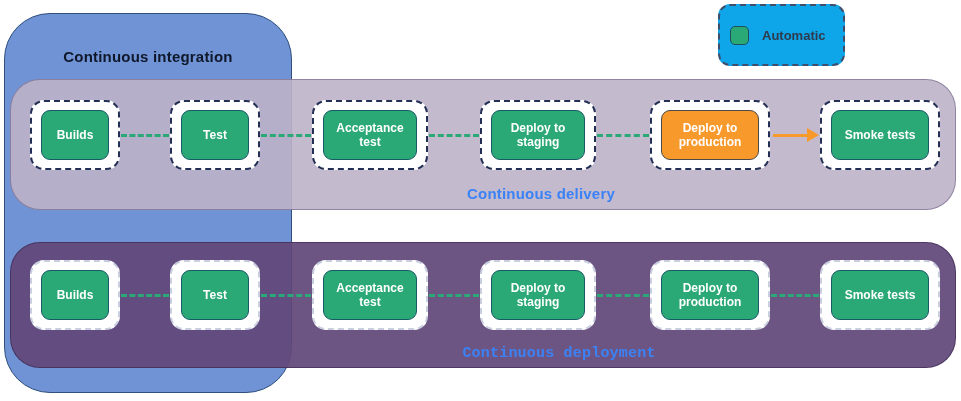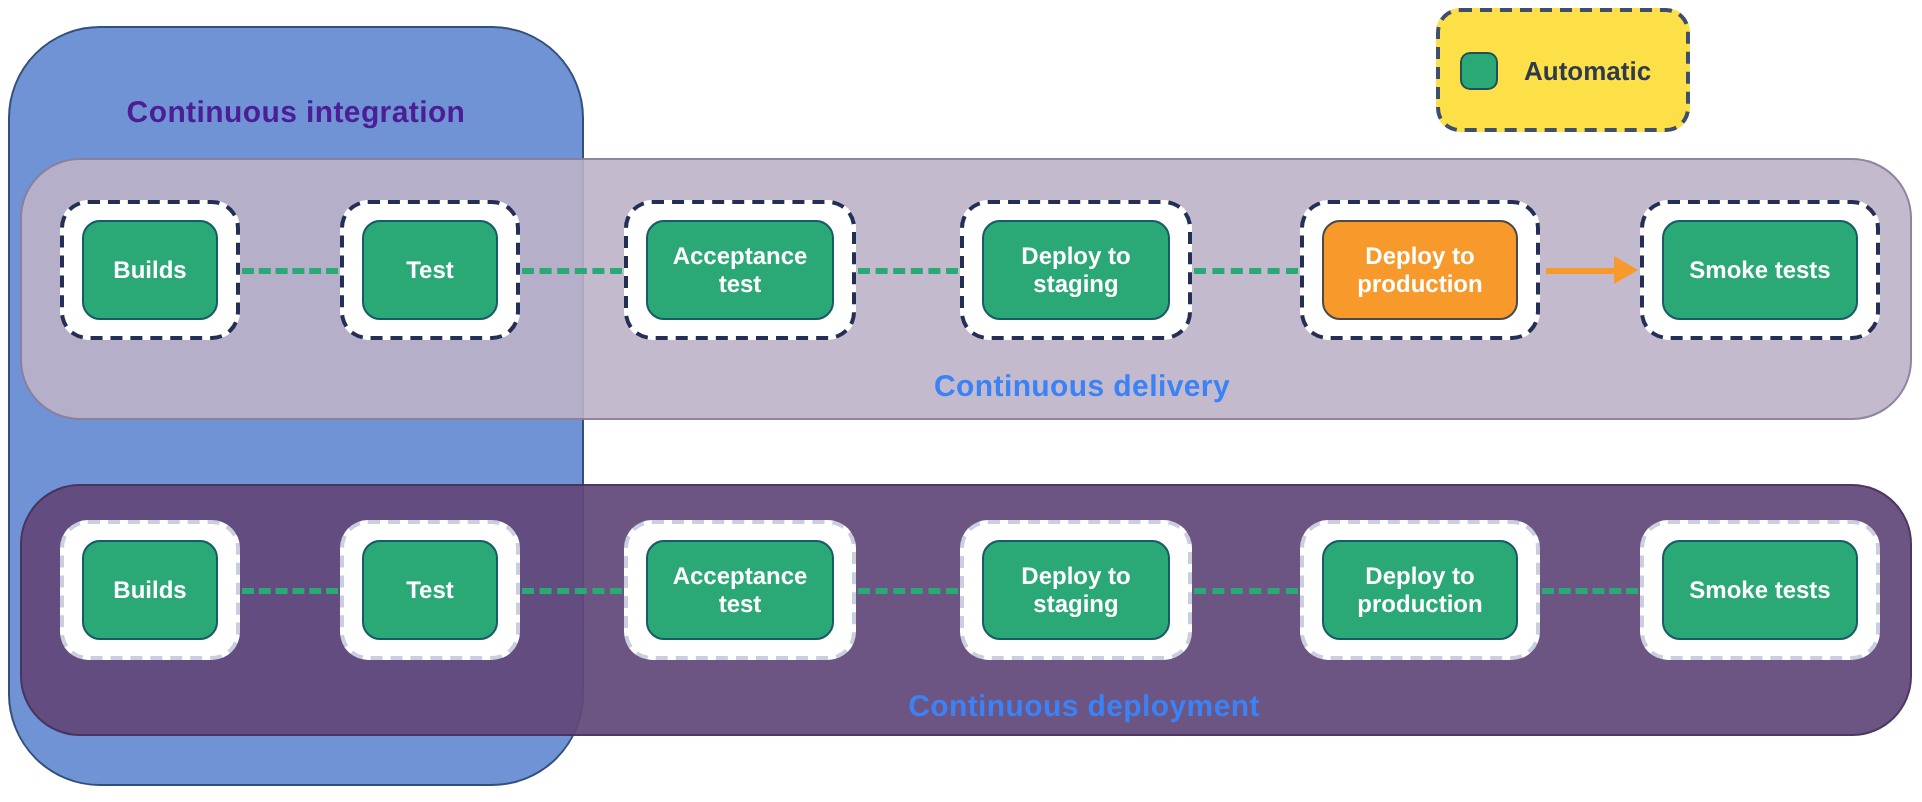--- a/index.html
+++ b/index.html
@@ -8,38 +8,38 @@
     font-family:"Liberation Sans","DejaVu Sans",sans-serif;overflow:hidden;
   }
   
   .ci-box{
     position:absolute;left:4px;top:13px;width:288px;height:380px;
     background:#6f93d5;border:1.5px solid #31507c;border-radius:46px;
     box-sizing:border-box;
   }
   .ci-label{
     position:absolute;left:0;right:0;top:34px;text-align:center;
-    color:#4c1d95;font-weight:bold;font-size:15px;letter-spacing:.2px;
+    color:#0f172a;font-weight:bold;font-size:15px;letter-spacing:.2px;
   }
   
   .band{position:absolute;left:10px;width:946px;box-sizing:border-box;}
   .band-delivery{
     top:79px;height:131px;background:rgba(189,178,201,0.90);
     border:1px solid rgba(95,80,115,0.50);border-radius:30px;
   }
   .band-deployment{
     top:242px;height:126px;background:rgba(98,72,122,0.93);
     border:1px solid rgba(50,32,70,0.55);border-radius:30px;
   }
   .band-label{
     position:absolute;transform:translateX(-50%);color:#3b82f6;
     font-weight:bold;font-size:15px;white-space:nowrap;letter-spacing:.2px;
   }
   .delivery-label{left:541px;top:185px;}
-  .deployment-label{left:542px;top:345px;}
+  .deployment-label{left:559px;top:345px;font-family:Liberation Mono, monospace;}
   
   .row-host{position:absolute;left:0;top:0;width:100%;height:100%;pointer-events:none;}
   .node-outer{
     position:absolute;background:#ffffff;border:2px dashed #232f55;
     border-radius:14px;box-sizing:border-box;
   }
   .node-outer.light-dash{border-color:#c9cfdf;}
   .node-inner{
     position:absolute;left:9px;right:9px;top:8px;bottom:8px;border-radius:9px;
     display:flex;align-items:center;justify-content:center;text-align:center;
@@ -53,21 +53,21 @@
   .arrow-head{
     position:absolute;width:0;height:0;
     border-left:12px solid #f8992c;border-top:7px solid transparent;
     border-bottom:7px solid transparent;
   }
   
   .legend{
     position:absolute;left:718px;top:4px;width:127px;height:62px;
     border:2px dashed #3d4f6d;border-radius:12px;box-sizing:border-box;
     display:flex;flex-direction:column;justify-content:space-evenly;
-    padding:2px 10px;background:#fde047;
+    padding:2px 10px;background:#0ea5e9;
   }
   .legend-item{display:flex;align-items:center;gap:13px;}
   .swatch{width:19px;height:19px;border-radius:5px;box-sizing:border-box;flex:0 0 auto;}
   .swatch.automatic{background:#2aa876;border:1.5px solid #1d4f5c;}
   .swatch.manual{background:#f8992c;border:1.5px solid #4a4a4a;}
   .legend-text{font-size:13px;font-weight:600;color:#2f3b4d;}
 </style>
 </head>
 <body>
 

